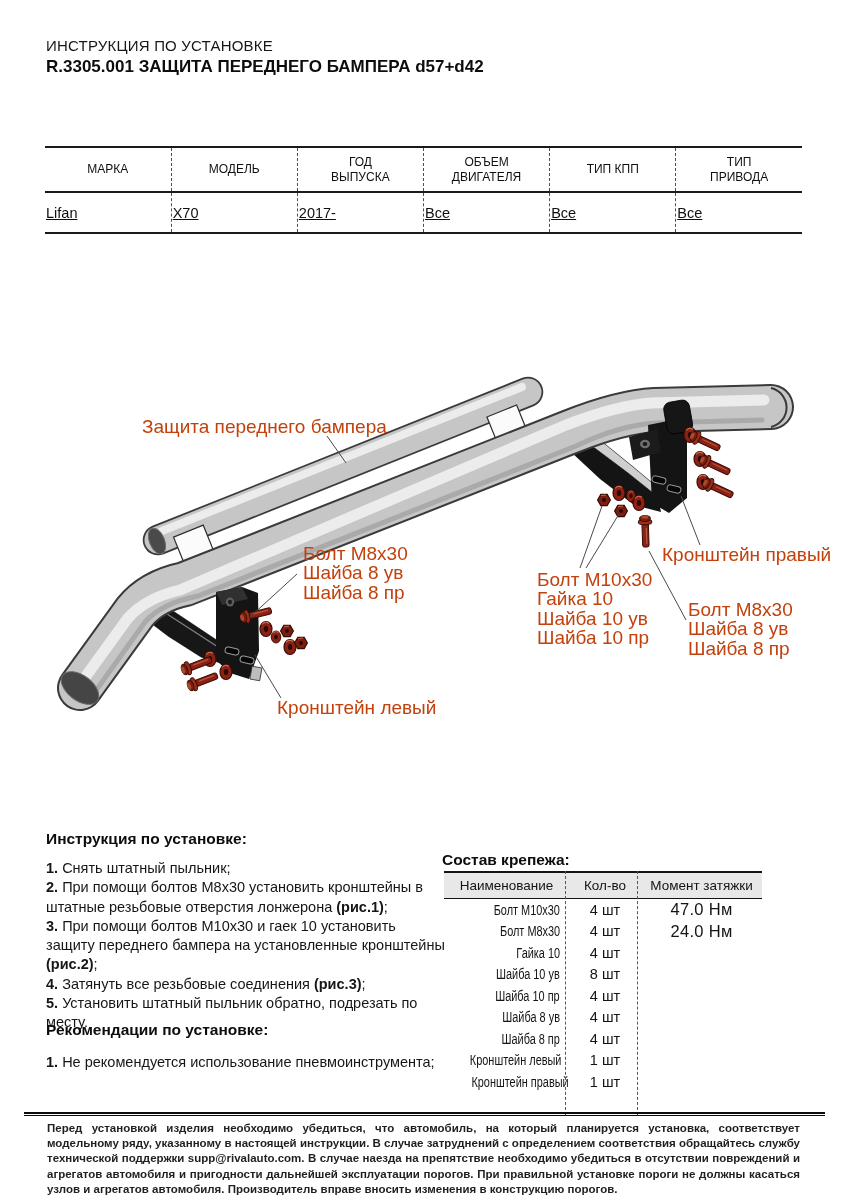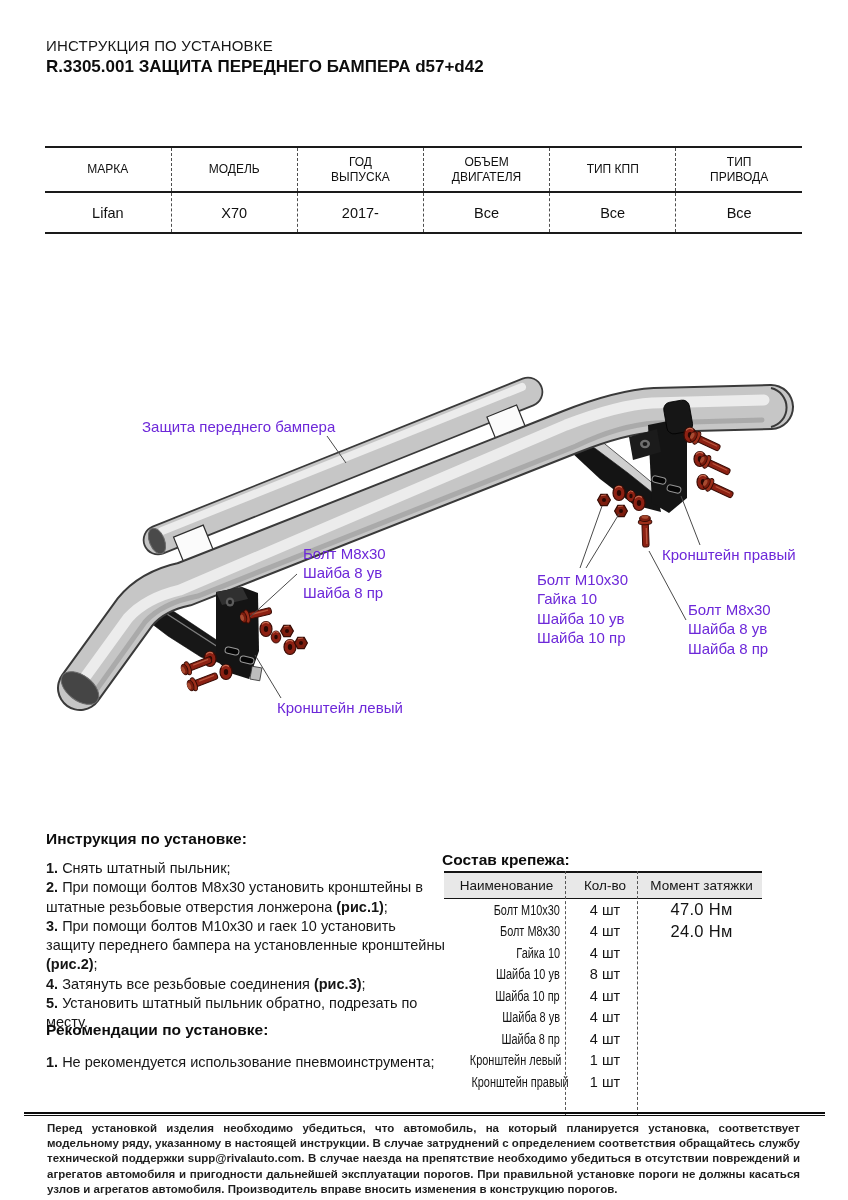--- a/index.html
+++ b/index.html
@@ -9,26 +9,26 @@
   
   .doc-header{position:absolute;left:46px;top:37px;}
   .doc-header .l1{font-size:15px;letter-spacing:.2px;color:#181818;}
   .doc-header .l2{font-size:17px;font-weight:bold;margin-top:3px;color:#0d0d0d;}
 
   
   .vtable{position:absolute;left:45px;top:146px;width:757px;border-collapse:collapse;table-layout:fixed;
           border-top:2px solid #1a1a1a;border-bottom:2px solid #1a1a1a;}
   .vtable th{height:41px;font-weight:normal;font-size:12px;line-height:15px;white-space:pre-line;
              border-bottom:2px solid #1a1a1a;color:#101010;}
-  .vtable td{height:37px;font-size:14.5px;text-align:center;color:#101010;}
+  .vtable td{height:37px;font-size:14.5px;text-align:left;color:#101010;text-decoration:underline;}
   .vtable th + th, .vtable td + td{border-left:1px dashed #4e4e4e;}
 
   
   svg.diagram{position:absolute;left:0;top:0;width:848px;height:1200px;}
-  .dlabel{position:absolute;font-size:15px;color:#6d28d9;line-height:19.3px;white-space:nowrap;}
+  .dlabel{position:absolute;font-size:19px;color:#c2410c;line-height:19.3px;white-space:nowrap;}
 
   
   .sec-title{position:absolute;font-size:15.5px;font-weight:bold;color:#0d0d0d;}
   .steps{position:absolute;left:46px;top:859px;width:402px;font-size:14.5px;line-height:19.3px;color:#161616;}
   .steps b{font-weight:bold;}
   .recitems{position:absolute;left:46px;top:1053px;width:402px;font-size:14.5px;line-height:19.3px;color:#161616;}
 
   
   .ptable{position:absolute;left:444px;top:871px;width:318px;border-collapse:collapse;table-layout:fixed;}
   .ptable th{height:23px;background:#e8e8e8;font-weight:normal;font-size:13.5px;color:#141414;

